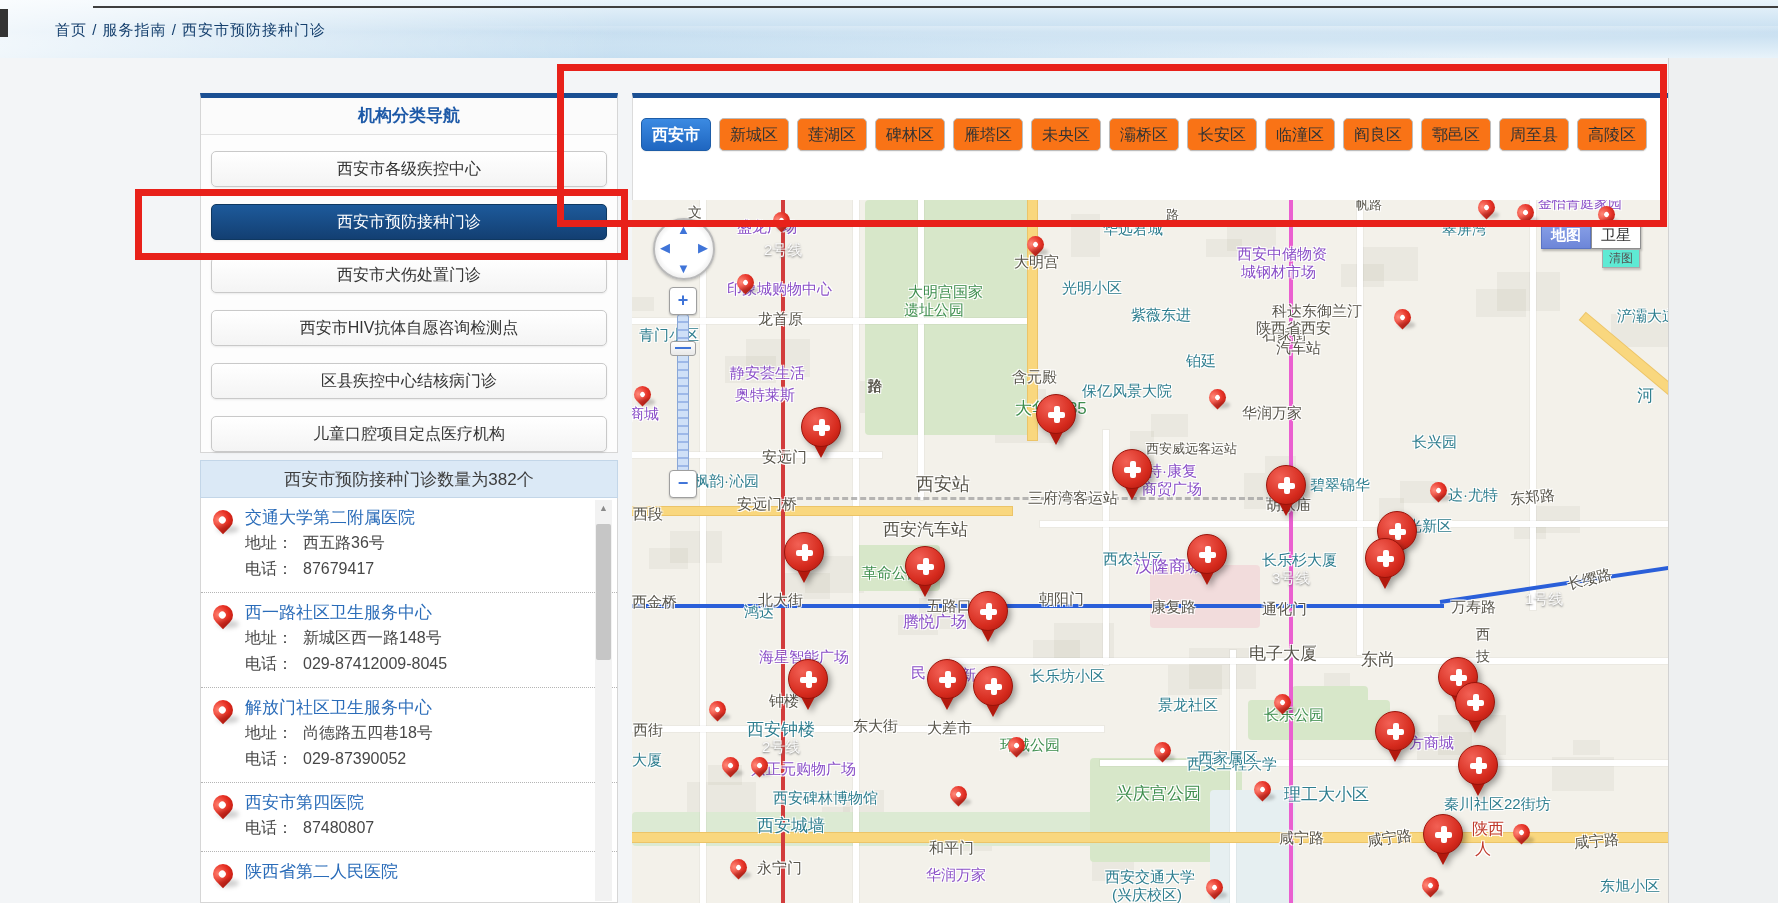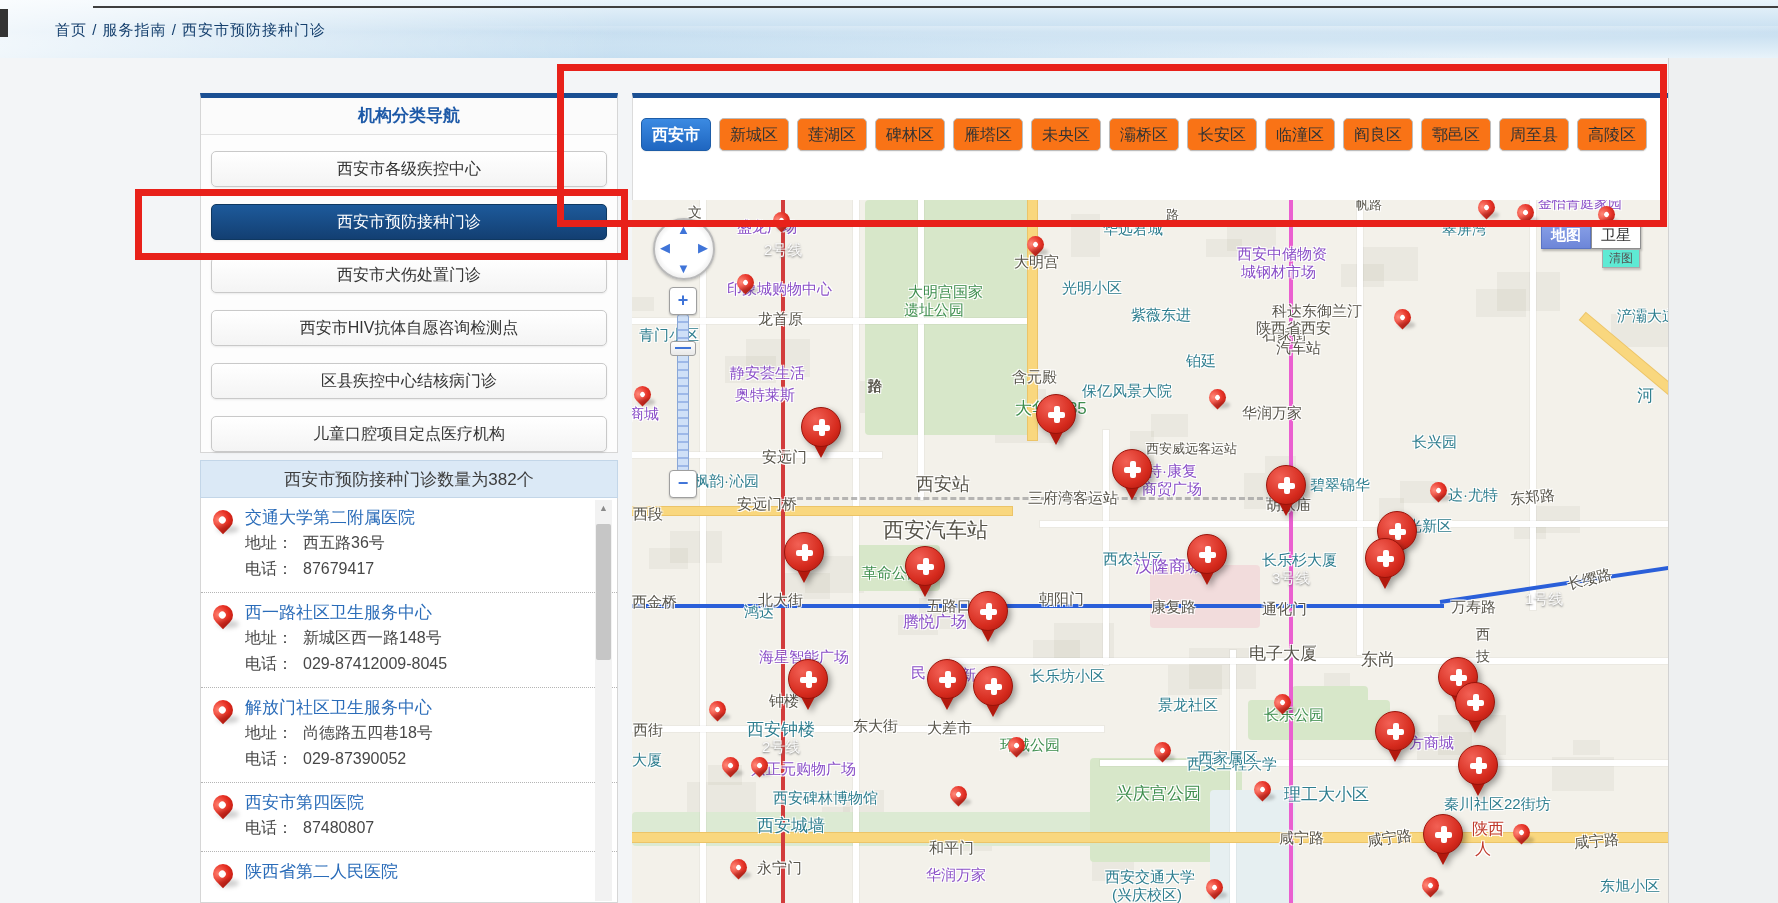--- a/index.html
+++ b/index.html
@@ -349,21 +349,21 @@
     <div class="mlabel c-dark" style="left: 380px; top: 168px;">含元殿</div>
     <div class="mlabel c-dark" style="left: 630px; top: 126px;">石家街</div>
     <div class="mlabel c-dark" style="left: 640px; top: 102px;">科达东御兰汀</div>
     <div class="mlabel c-dark" style="left: 610px; top: 204px;">华润万家</div>
     <div class="mlabel c-dark" style="left: 624px; top: 119px;">陕西省西安</div>
     <div class="mlabel c-dark" style="left: 644px; top: 139px;">汽车站</div>
     <div class="mlabel c-dark" style="left: 130px; top: 248px;">安远门</div>
     <div class="mlabel c-dark" style="left: 284px; top: 275px; font-size: 18px;">西安站</div>
     <div class="mlabel c-dark" style="left: 105px; top: 295px;">安远门桥</div>
     <div class="mlabel c-dark" style="left: 1px; top: 305px;">西段</div>
-    <div class="mlabel c-dark" style="left: 251px; top: 321px; font-size: 21px;">西安汽车站</div>
+    <div class="mlabel c-dark" style="left: 251px; top: 321px; font-size: 17px;">西安汽车站</div>
     <div class="mlabel c-dark" style="left: 0px; top: 393px;">西金桥</div>
     <div class="mlabel c-dark" style="left: 126px; top: 391px;">北大街</div>
     <div class="mlabel c-dark" style="left: 295px; top: 397px;">五路口</div>
     <div class="mlabel c-dark" style="left: 407px; top: 390px;">朝阳门</div>
     <div class="mlabel c-dark" style="left: 519px; top: 398px;">康复路</div>
     <div class="mlabel c-dark" style="left: 630px; top: 400px;">通化门</div>
     <div class="mlabel c-dark" style="left: 634px; top: 296px;">胡家庙</div>
     <div class="mlabel c-dark" style="left: 295px; top: 519px;">大差市</div>
     <div class="mlabel c-dark" style="left: 221px; top: 517px;">东大街</div>
     <div class="mlabel c-dark" style="left: 1px; top: 521px;">西街</div>

